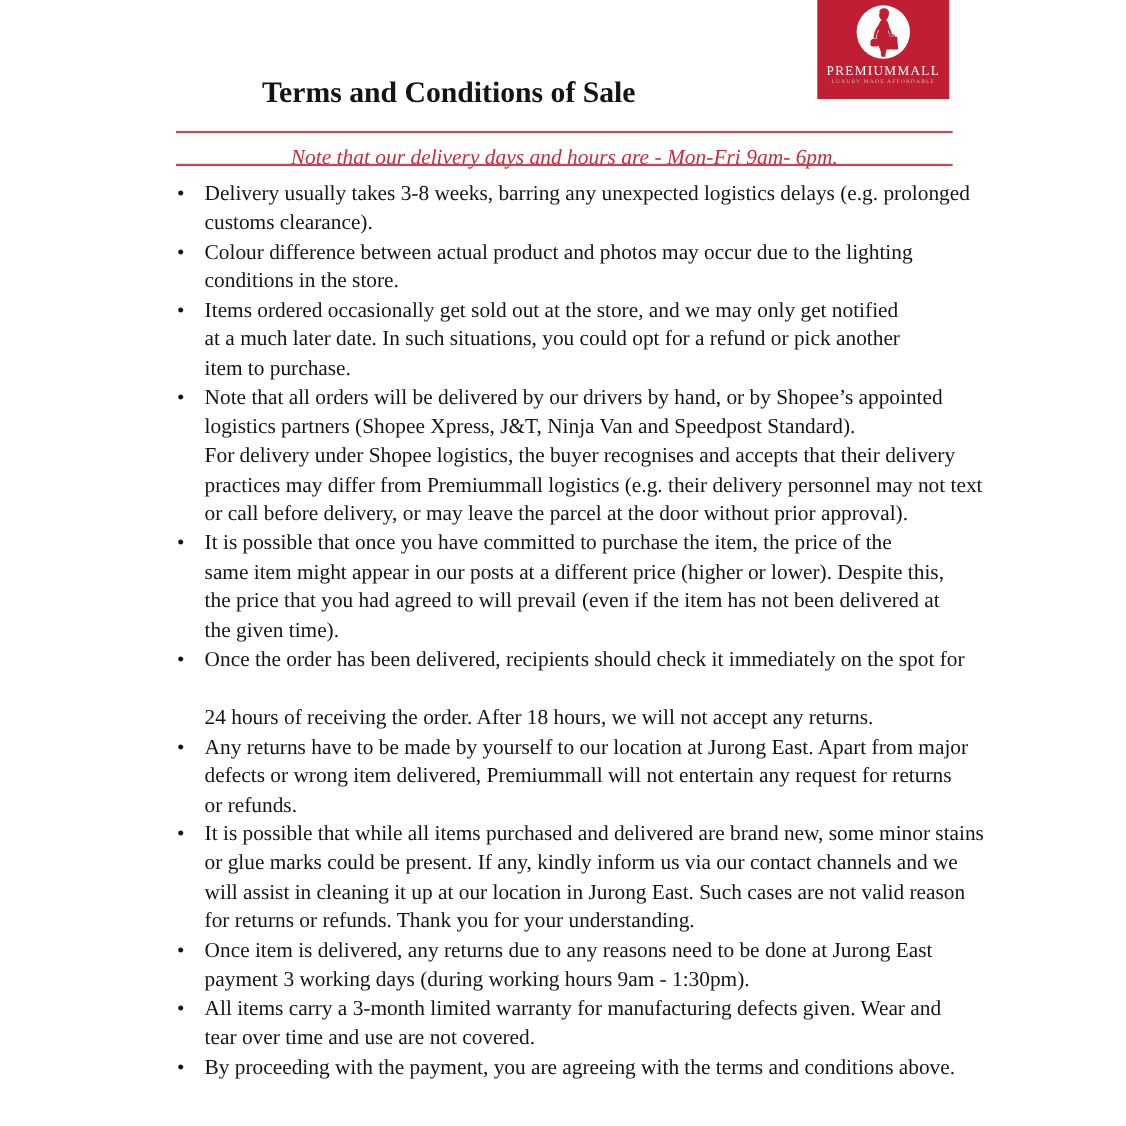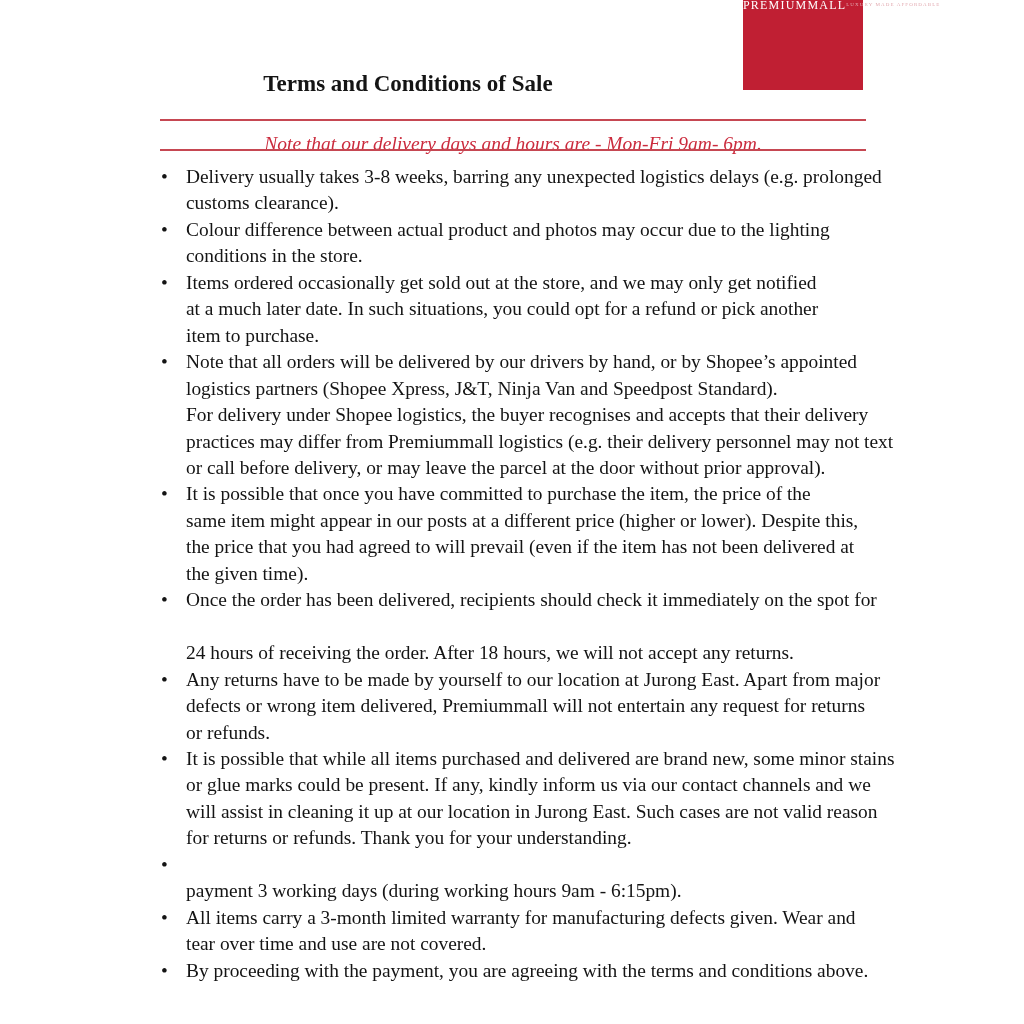--- a/index.html
+++ b/index.html
@@ -8,35 +8,35 @@
     --notice-red:#CB2B3D;
     --body-text:#141414;
   }
   *{margin:0;padding:0;box-sizing:border-box;}
   html,body{width:1024px;height:1024px;background:#ffffff;overflow:hidden;}
   body{font-family:"Liberation Serif", serif; color:var(--body-text); position:relative;}
 
   .logo{
     position:absolute; left:743px; top:0; width:120px; height:90px;
     background:var(--brand-red);
-    display:flex; flex-direction:row; align-items:flex-start;
+    display:flex; flex-direction:column; align-items:center;
   }
   .logo-icon{width:56px;height:56px;margin-top:3px;}
   .brand-name{
     color:#ffffff; font-size:12px; letter-spacing:1.2px; line-height:12px;
     margin-top:-1px; white-space:nowrap;
   }
   .brand-tagline{
     color:#E2A9B0; font-size:5px; letter-spacing:1.1px; line-height:7px;
     margin-top:1px; white-space:nowrap;
   }
 
   .page-title{
     position:absolute; top:68px; left:0; width:816px;
-    text-align:center; font-size:23px; font-weight:bold; line-height:32px;
+    text-align:center; font-size:27px; font-weight:bold; line-height:32px;
   }
 
   .rule{position:absolute; left:160px; width:706px; height:2px; background:var(--rule-red);}
   .rule-top{top:119px;}
   .rule-bottom{top:149px;}
 
   .delivery-notice{
     position:absolute; top:132px; left:160px; width:706px;
     text-align:center; font-style:italic; color:var(--notice-red);
     font-size:19.5px; line-height:24px;
@@ -115,21 +115,21 @@
     <div class="term">
       <span class="bullet">•</span>
       <div class="term-text"><span>Any returns have to be made by yourself to our location at Jurong East. Apart from major</span><br><span>defects or wrong item delivered, Premiummall will not entertain any request for returns</span><br><span>or refunds.</span></div>
     </div>
     <div class="term">
       <span class="bullet">•</span>
       <div class="term-text"><span>It is possible that while all items purchased and delivered are brand new, some minor stains</span><br><span>or glue marks could be present. If any, kindly inform us via our contact channels and we</span><br><span>will assist in cleaning it up at our location in Jurong East. Such cases are not valid reason</span><br><span>for returns or refunds. Thank you for your understanding.</span></div>
     </div>
     <div class="term">
       <span class="bullet">•</span>
-      <div class="term-text"><br><span>payment </span><b>3 working days</b><span> (during working hours 9am - 6:15pm).</span></div>
+      <div class="term-text"><span>Once item is delivered, any returns due to any reasons need to be done at Jurong East</span><br><span>payment </span><b>3 working days</b><span> (during working hours 9am - 1:30pm).</span></div>
     </div>
     <div class="term">
       <span class="bullet">•</span>
       <div class="term-text"><span>All items carry a </span><b>3-month</b><span> limited warranty for manufacturing defects given. Wear and</span><br><span>tear over time and use are not covered.</span></div>
     </div>
     <div class="term">
       <span class="bullet">•</span>
       <div class="term-text"><span>By proceeding with the payment, you are agreeing with the terms and conditions above.</span></div>
     </div>
   </div>

